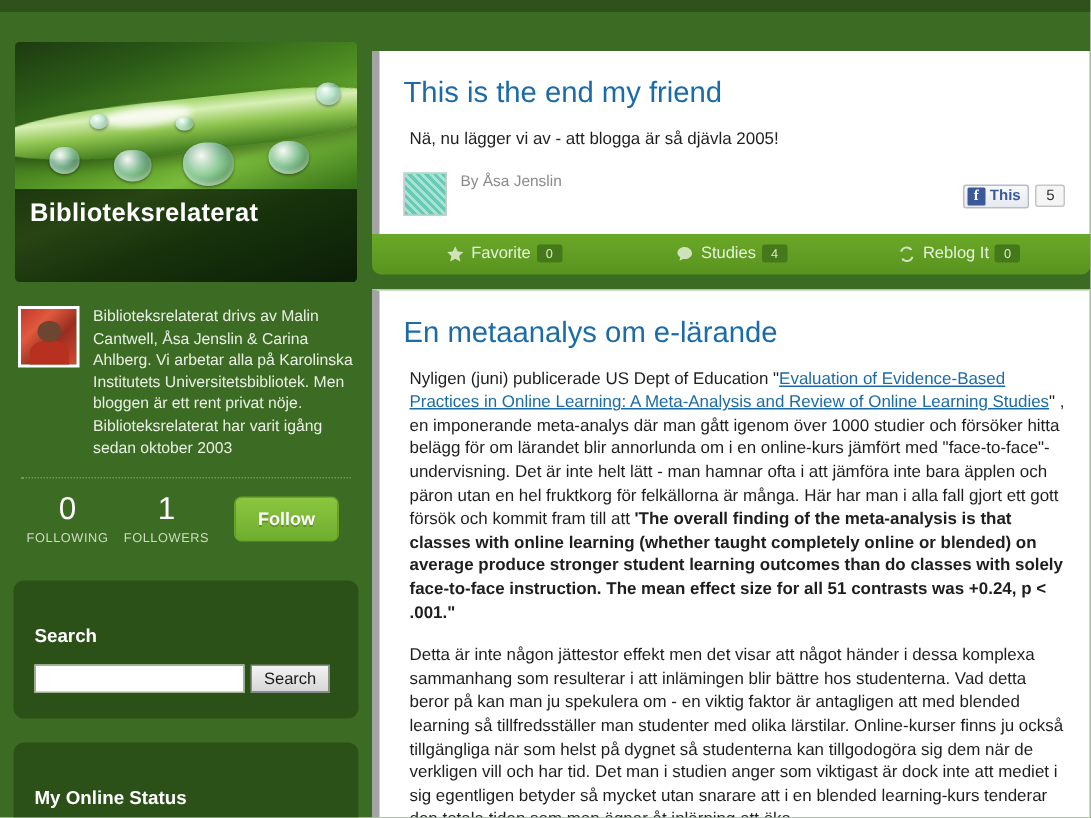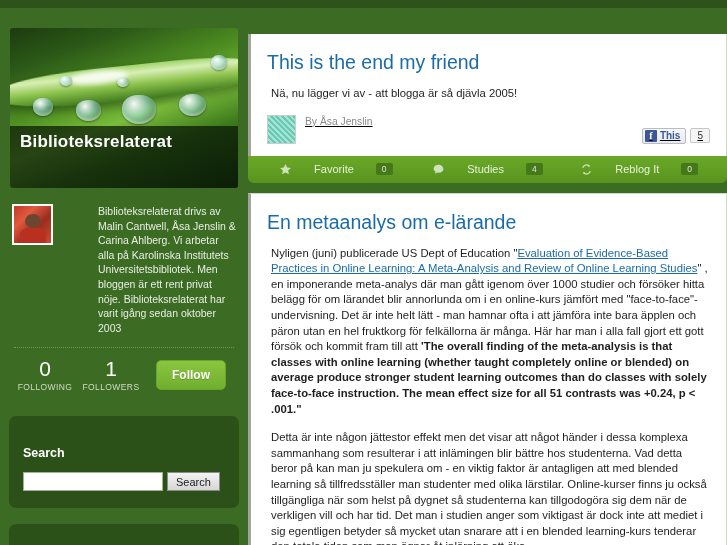--- a/index.html
+++ b/index.html
@@ -113,21 +113,20 @@
     content: "";
     position: absolute; left: 16%; top: 58%;
     width: 70%; height: 45%;
     border-radius: 45% 45% 0 0;
     background: #b8301f;
   }
   .about-text {
     color: #e9efe4;
     font-size: 10.5px;
     line-height: 14.6px;
-    margin-left: 36px;
   }
   .dotted-sep {
     margin: 12px 14px 0 14px;
     border-top: 1px dotted #6f9a52;
     height: 1px;
   }
   .stats {
     display: flex;
     align-items: center;
     margin: 9px 12px 0 12px;
@@ -193,21 +192,21 @@
   
   #main {
     position: absolute;
     left: 248px; top: 34px;
     width: 479px;
     height: 511px;
     background: #3c6b23;
   }
   .post-card {
     background: #ffffff;
-    border-left: 3px solid #a3a3a3;
+    border-left: 5px solid #a3a3a3;
     border-right: 1px solid #cfd9c7;
     border-top: 1px solid #cfd9c7;
     padding: 16px 16px 12px 16px;
   }
   .post-title {
     color: #1a6ba8;
     font-size: 19.5px;
     font-weight: normal;
     line-height: 24px;
     margin: 0 0 12px 0;
@@ -219,24 +218,23 @@
     line-height: 15.6px;
   }
   .post-body p { margin: 0 0 13px 4px; }
   .post-body a {
     color: #1a6ba8;
     text-decoration: underline;
   }
   .post-body strong { font-weight: bold; }
   .post-foot {
     display: flex;
-    align-items: flex-end;
+    align-items: center;
     justify-content: space-between;
     margin-top: 6px;
-    text-decoration: underline;
   }
   .byline-wrap { display: flex; gap: 9px; align-items: flex-start; }
   .byline-avatar {
     width: 29px; height: 29px;
     border: 1px solid #cccccc;
     background:
       repeating-linear-gradient(45deg, #66cbb5 0 2px, #a8e3d6 2px 4px),
       #7fd6c2;
   }
   .byline {
@@ -276,21 +274,21 @@
   .action-bar {
     display: flex;
     align-items: center;
     background: linear-gradient(180deg, #6aa828 0%, #59941f 100%);
     border-radius: 0 0 6px 6px;
     height: 27px;
     padding: 0 12px;
     margin-bottom: 10px;
   }
   .action {
-    display: flex; align-items: center; gap: 22px;
+    display: flex; align-items: center; gap: 4px;
     color: #e6f2da;
     font-size: 11px;
     cursor: pointer;
     flex: 1 1 0;
     justify-content: center;
   }
   .action .cnt {
     background: #45781a;
     color: #dcebcc;
     font-size: 8.5px;

